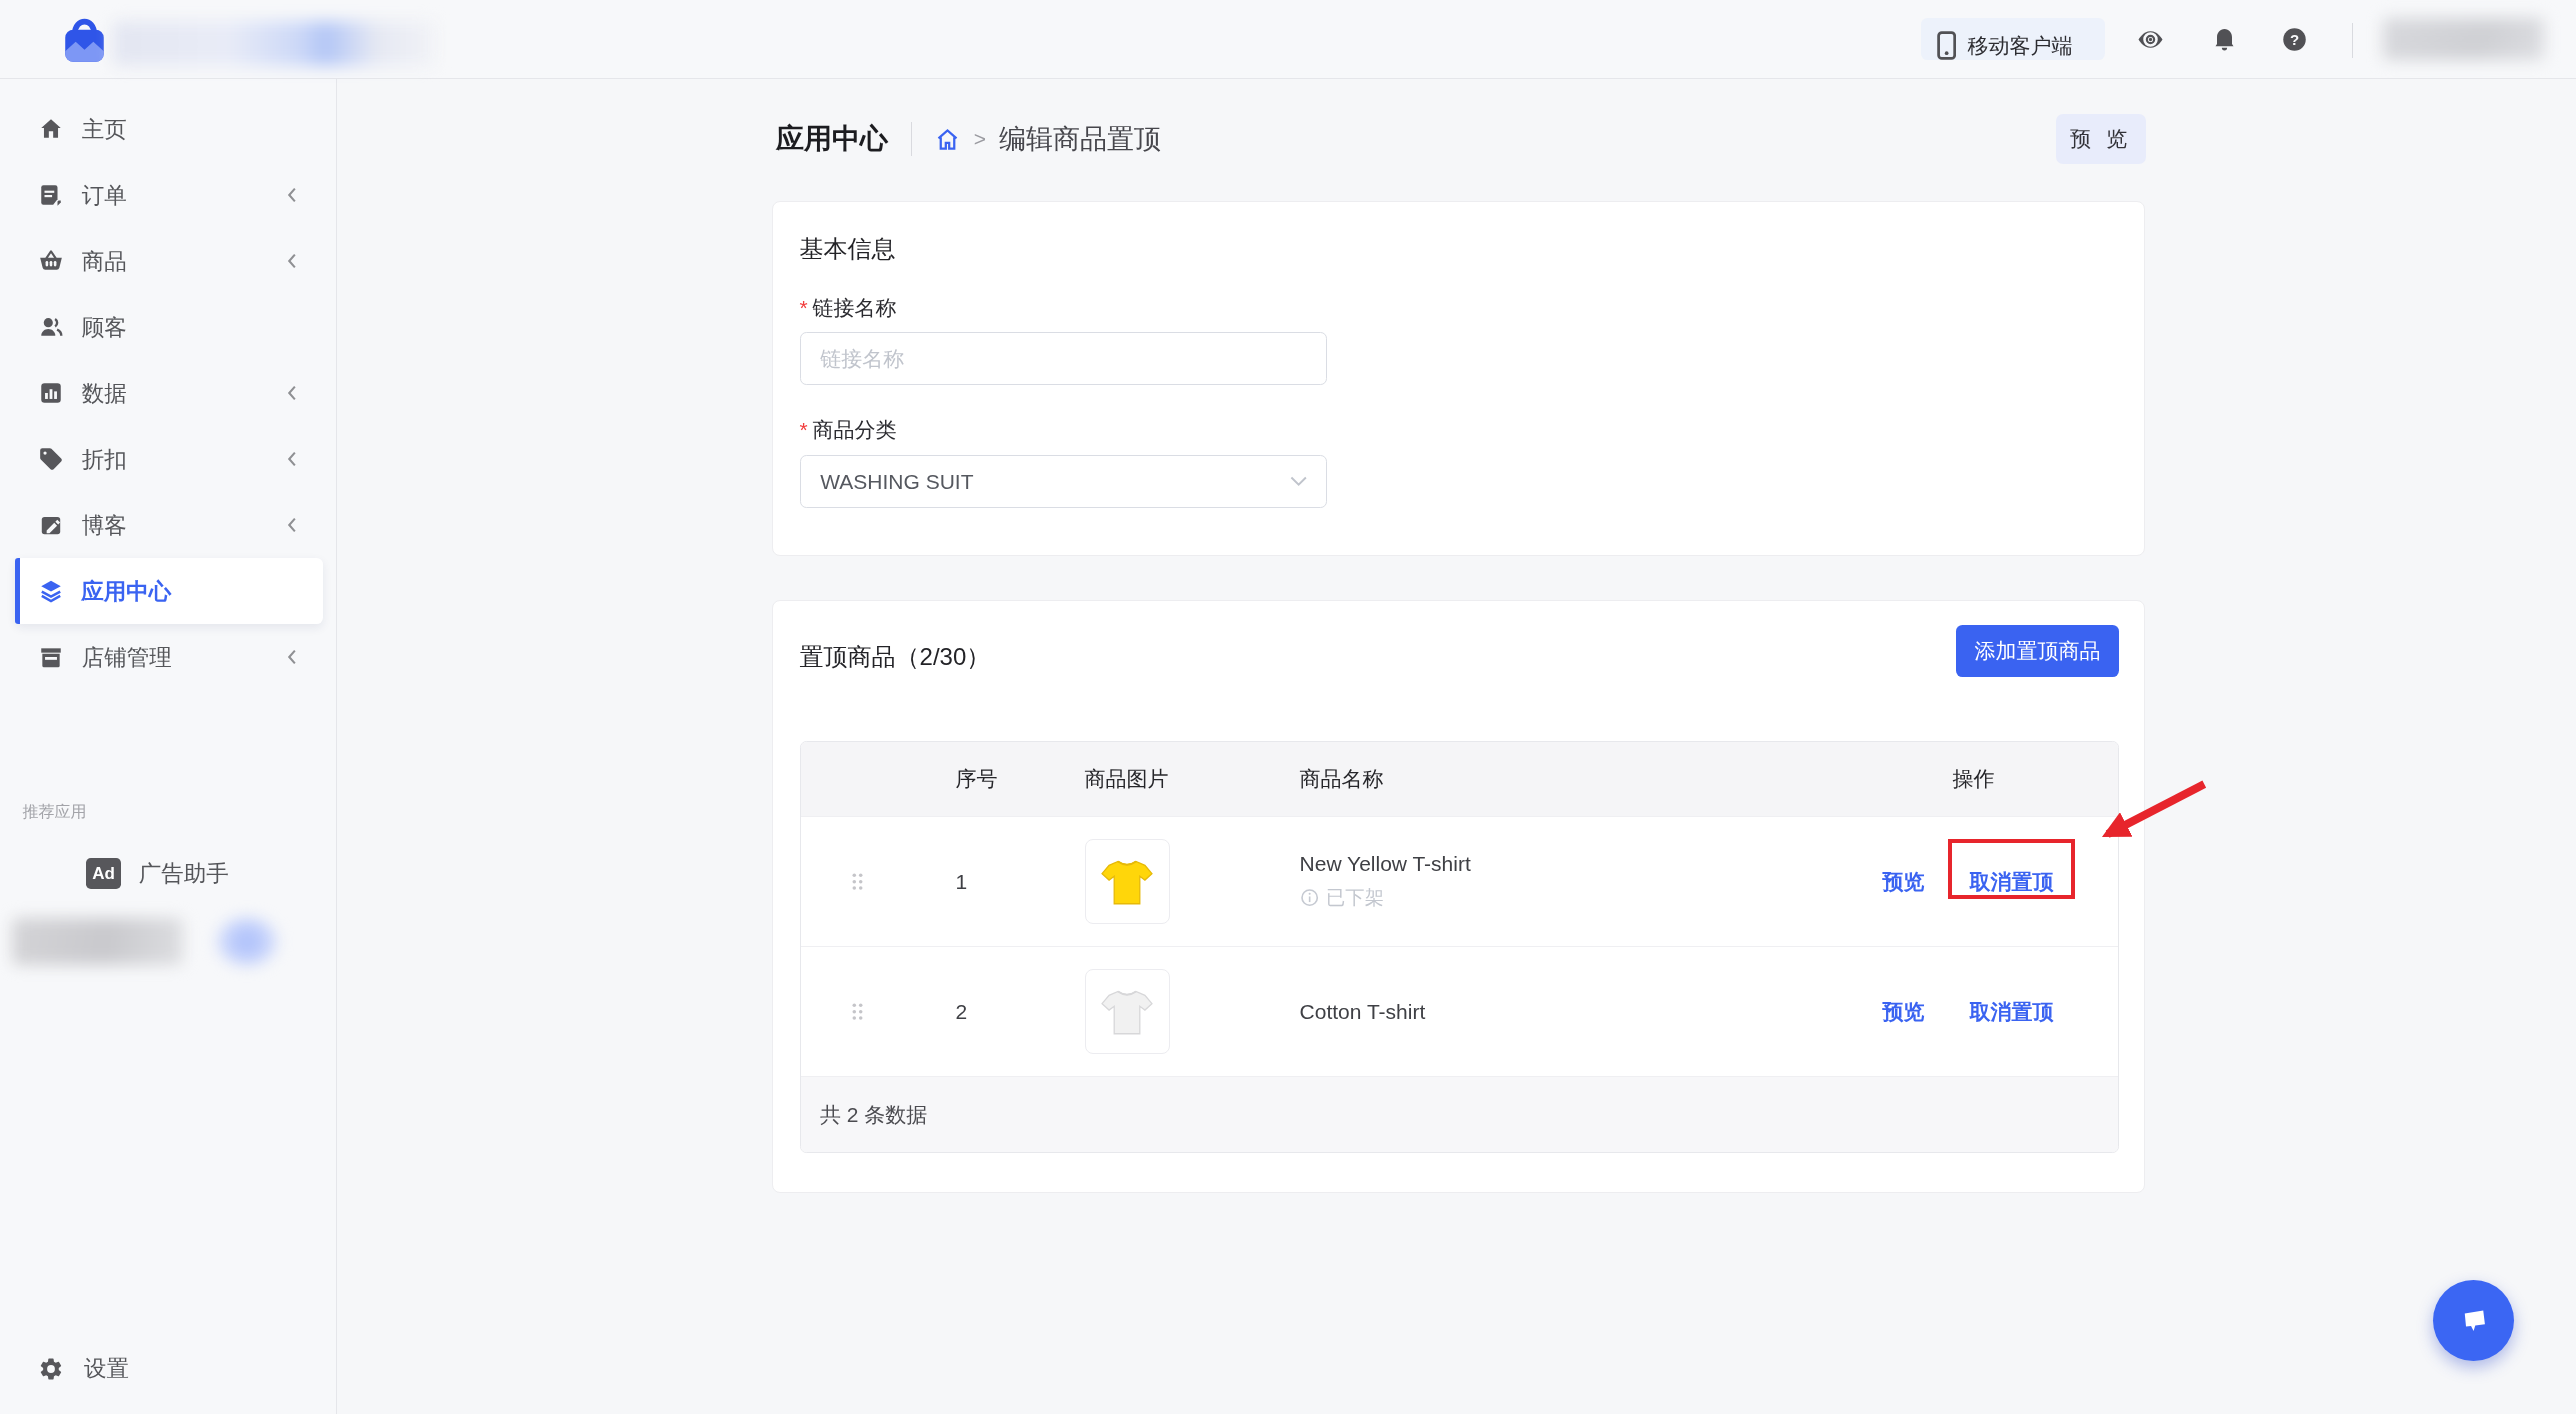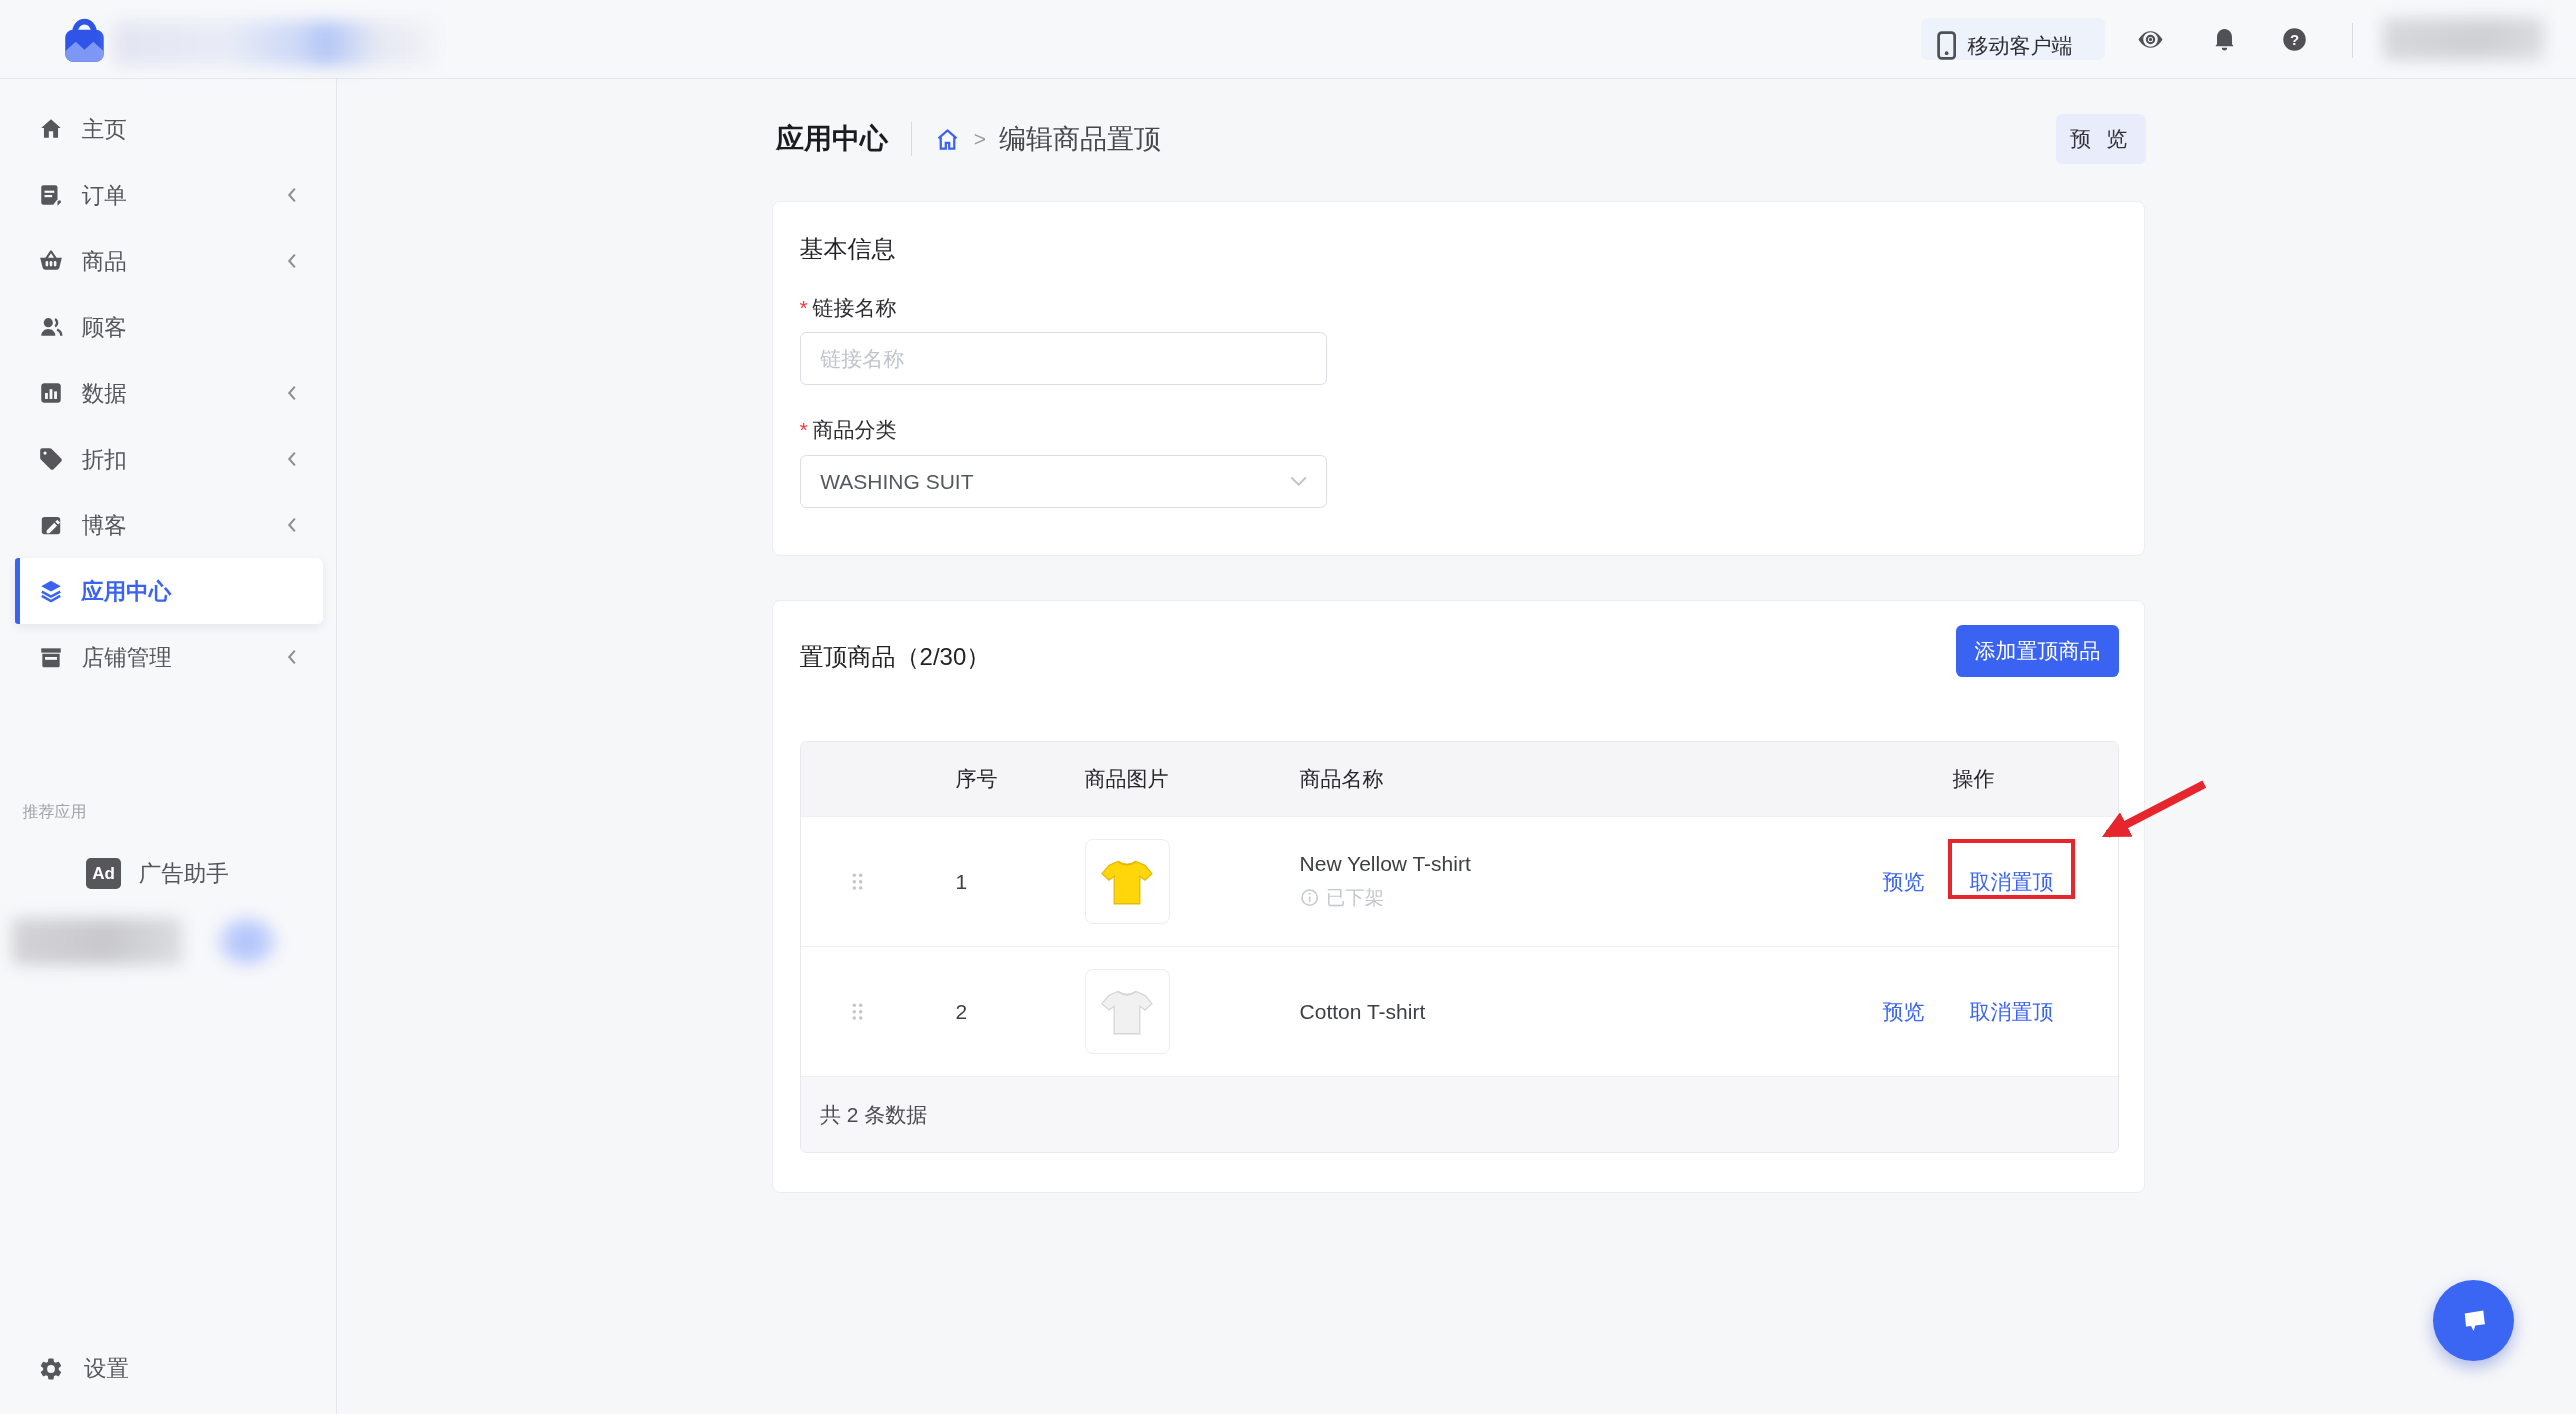--- a/index.html
+++ b/index.html
@@ -89,21 +89,21 @@
   .thead{height:74px;background:#f5f5f7;font-size:21px;color:#26262a;font-weight:500;}
   .th-index{padding-left:41px;} .th-name{padding-left:48px;} .th-action{padding-left:107px;}
   .tbody-row{height:130px;background:#fff;border-top:0.8px solid #efeff2;font-size:21px;}
   .cell-drag{display:flex;justify-content:center;cursor:grab;}
   .cell-index{padding-left:41px;color:#3f4045;}
   .imgbox{width:85px;height:85px;border:0.8px solid #ececf0;border-radius:8px;background:#fff;
         display:flex;align-items:center;justify-content:center;}
   .cell-name{padding-left:48px;color:#3f4045;}
   .status-line{display:flex;align-items:center;gap:7.2px;margin-top:8px;color:var(--faint);font-size:19.3px;font-family:Liberation Serif, serif;}
   .cell-actions{display:flex;justify-content:flex-end;gap:45px;padding-right:64px;}
-  .link{color:var(--accent);cursor:pointer;text-decoration:none;font-size:21px;}
+  .link{color:var(--accent);cursor:pointer;text-decoration:none;font-size:21px;font-weight:bold;}
   .tfoot{height:76px;background:#f7f7f9;border-top:0.8px solid #efeff2;display:flex;align-items:center;
         padding-left:19.3px;font-size:21px;color:#4b4b50;}
 
   
   .overlay{position:absolute;inset:0;pointer-events:none;z-index:40;}
   .red-box{position:absolute;left:1948px;top:839px;width:127px;height:60px;
         border:4px solid var(--danger);}
   .red-arrow{position:absolute;left:2069px;top:763px;}
 
   

